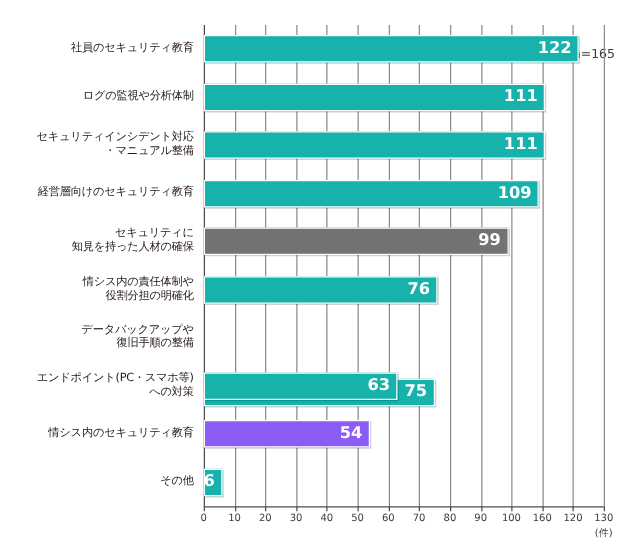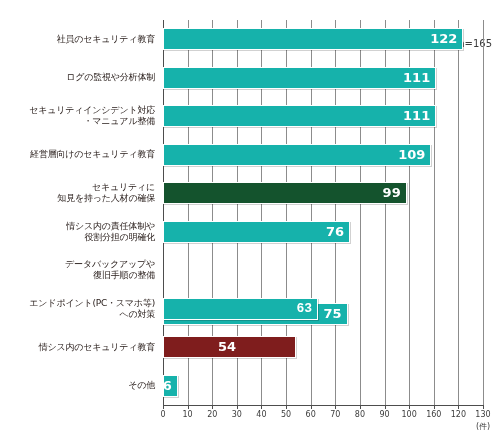--- a/index.html
+++ b/index.html
@@ -226,41 +226,41 @@
           <div class="bar" style="width: 273.231px; background: rgb(22, 178, 171);">
             <span class="bar-value">111</span>
           </div>
         </div>
         <div class="row" style="top: 123.75px;">
           <div class="bar" style="width: 268.308px; background: rgb(22, 178, 171);">
             <span class="bar-value">109</span>
           </div>
         </div>
         <div class="row" style="top: 162.25px;">
-          <div class="bar" style="width: 243.692px; background: #14532d;">
+          <div class="bar" style="width: 243.692px; background: #737373;">
             <span class="bar-value">99</span>
           </div>
         </div>
         <div class="row" style="top: 200.75px;">
           <div class="bar" style="width: 187.077px; background: rgb(22, 178, 171);">
             <span class="bar-value">76</span>
           </div>
         </div>
         <div class="row" style="top: 239.25px; margin-top: 44px;">
           <div class="bar" style="width: 184.615px; background: rgb(22, 178, 171);">
             <span class="bar-value">75</span>
           </div>
         </div>
         <div class="row" style="top: 277.75px;">
-          <div class="bar" style="width: 155.077px; background: rgb(22, 178, 171); font-family: Liberation Mono, monospace;">
+          <div class="bar" style="width: 155.077px; background: rgb(22, 178, 171);">
             <span class="bar-value">63</span>
           </div>
         </div>
         <div class="row" style="top: 316.25px;">
-          <div class="bar" style="width: 132.923px; background: #7f1d1d; justify-content: center;">
+          <div class="bar" style="width: 132.923px; background: #8b5cf6;">
             <span class="bar-value">54</span>
           </div>
         </div>
         <div class="row" style="top: 354.75px;">
           <div class="bar" style="width: 14.7692px; background: rgb(22, 178, 171);">
             <span class="bar-value">6</span>
           </div>
         </div>
       </div>
   </div>

